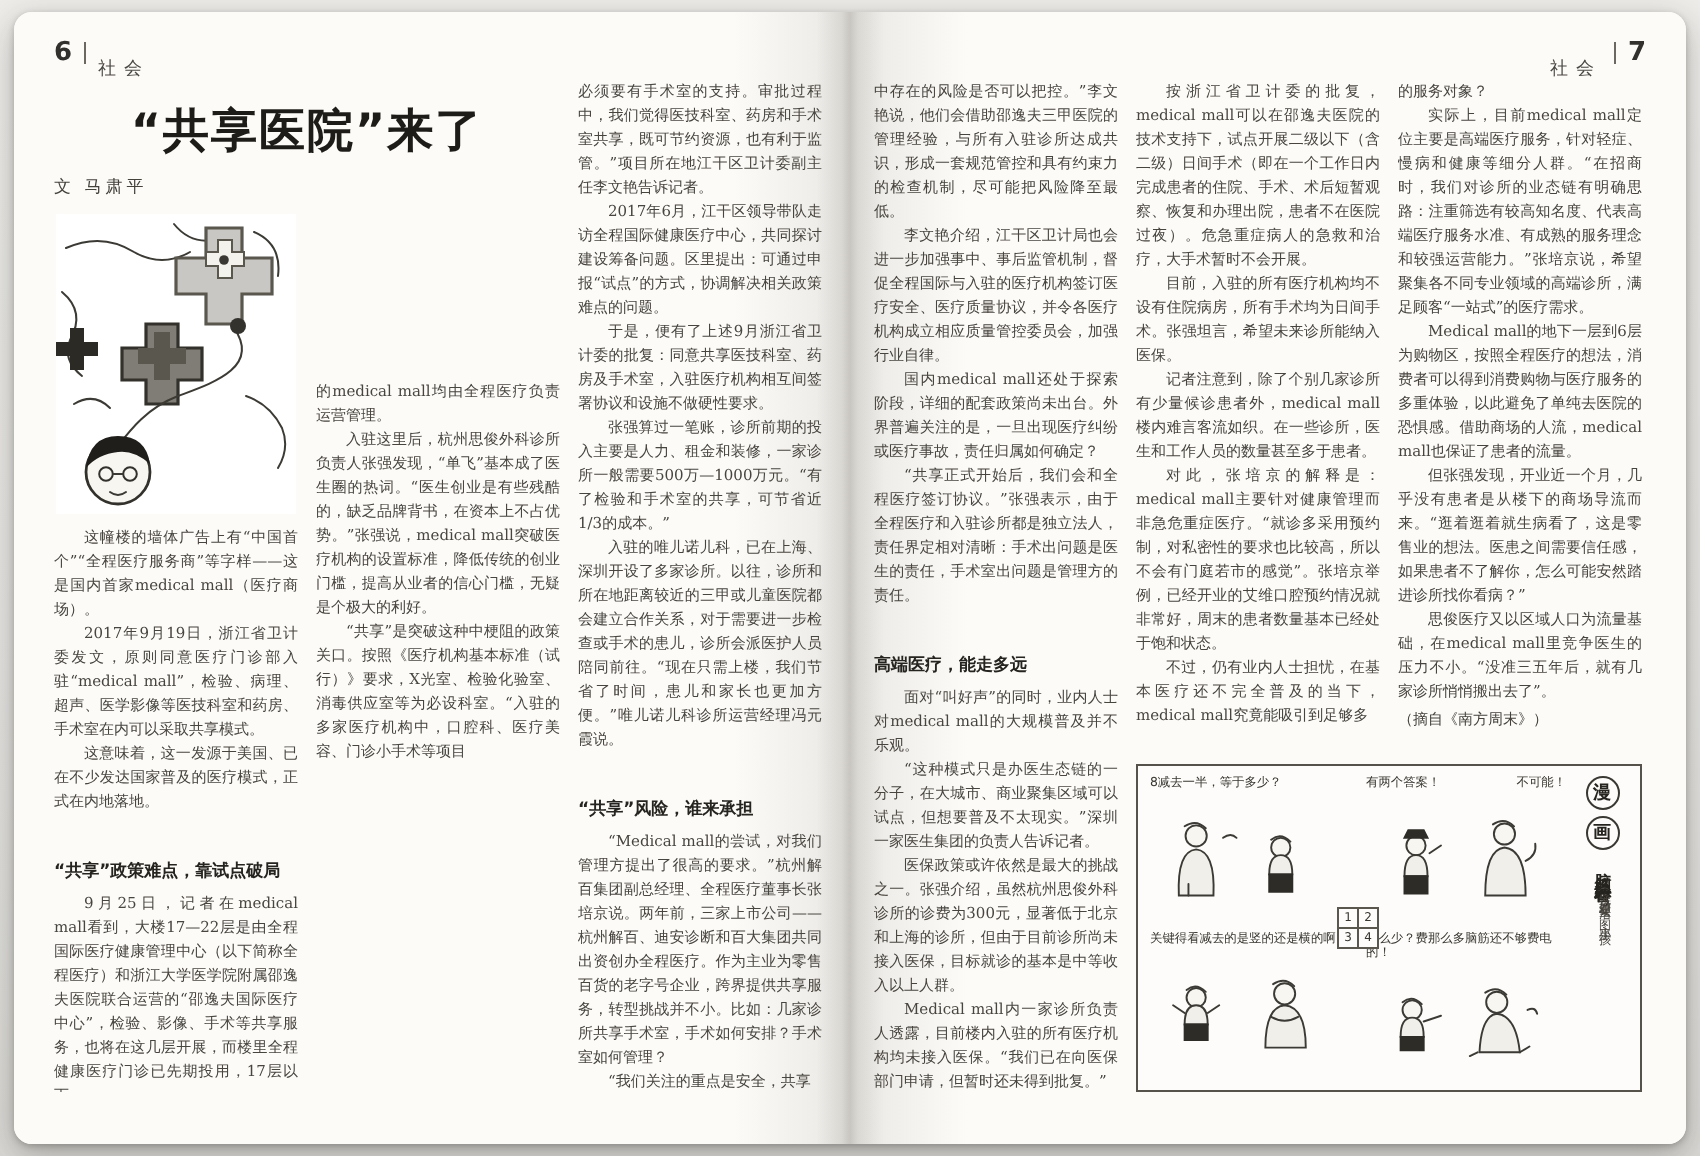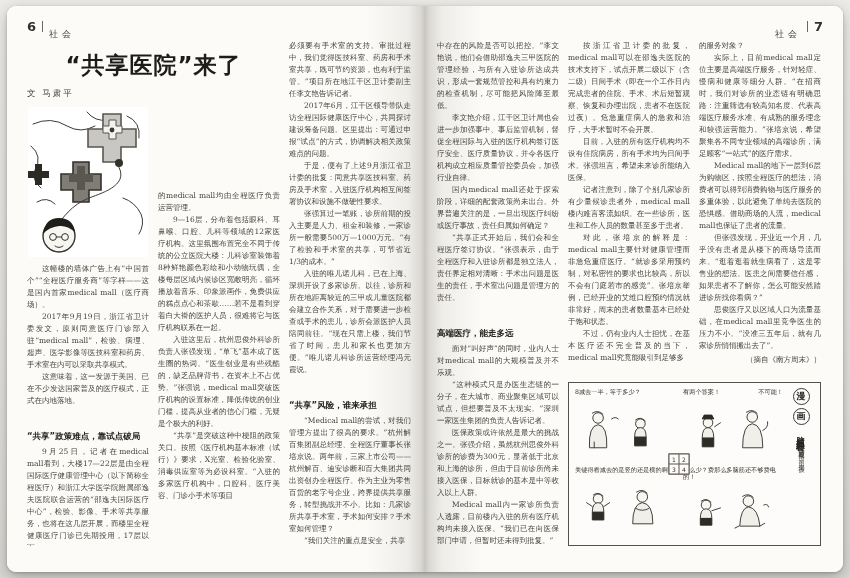--- a/index.html
+++ b/index.html
@@ -35,21 +35,21 @@
   .art-byline{text-align:left;font-size:8.5px;letter-spacing:2px;color:#45423c;margin:7px 0 6px;
     font-family:"DejaVu Serif",serif;}
   .two-cols{display:flex;gap:9px;flex:1;overflow:hidden;}
   .coltext{font-size:7.5px;line-height:12px;color:#48453f;font-family:"DejaVu Serif",serif;}
   .p6c2{padding-top:84px;box-sizing:border-box;}
   .blk{text-align:justify;}
   .blk.p{text-indent:15px;}
   .blk.cont{text-indent:0;}
   .blk.h{font-family:"DejaVu Sans",sans-serif;font-weight:bold;font-size:8.5px;
     margin:23px 0 4px;color:#26241f;text-indent:0;}
-  .blk.attr{text-align:right;margin-top:2px;text-indent:0;color:#45423c;}
+  .blk.attr{text-align:left;margin-top:2px;text-indent:0;color:#45423c;}
   .illus{width:122px;height:152px;display:block;margin-bottom:5px;}
   .right-two{flex:0 0 253px;display:flex;flex-direction:column;overflow:hidden;}
   .right-two-cols{display:flex;gap:9px;height:336px;overflow:hidden;}
   .comic-box{margin-top:6px;flex:1;border:1.3px solid #55524b;background:#fdfcfa;
     display:flex;padding:5px 4px 5px 6px;position:relative;box-sizing:border-box;}
   .panels{flex:1;display:grid;grid-template-columns:1fr 1fr;grid-template-rows:1fr 1fr;
     gap:3px 8px;position:relative;}
   .panel{display:flex;flex-direction:column;overflow:hidden;}
   .cap{font-size:6.2px;line-height:7.5px;color:#38362f;font-family:"DejaVu Sans",sans-serif;}
   .cap2{display:flex;justify-content:space-between;}
@@ -125,21 +125,20 @@
             <div>
                 <div class="blk p">这幢楼的墙体广告上有“中国首个”“全程医疗服务商”等字样——这是国内首家medical mall（医疗商场）。</div>
                 <div class="blk p">2017年9月19日，浙江省卫计委发文，原则同意医疗门诊部入驻“medical mall”，检验、病理、超声、医学影像等医技科室和药房、手术室在内可以采取共享模式。</div>
                 <div class="blk p">这意味着，这一发源于美国、已在不少发达国家普及的医疗模式，正式在内地落地。</div>
                 <div class="blk h">“共享”政策难点，靠试点破局</div>
                 <div class="blk p">9月25日，记者在medical mall看到，大楼17—22层是由全程国际医疗健康管理中心（以下简称全程医疗）和浙江大学医学院附属邵逸夫医院联合运营的“邵逸夫国际医疗中心”，检验、影像、手术等共享服务，也将在这几层开展，而楼里全程健康医疗门诊已先期投用，17层以下</div>
               </div>
           </div>
           <div class="colw coltext p6c2">
               <div class="blk cont">的medical mall均由全程医疗负责运营管理。</div>
-              <div class="blk p">9—16层，分布着包括眼科、耳鼻喉、口腔、儿科等领域的12家医疗机构。这里氛围布置完全不同于传统的公立医院大楼：儿科诊室装饰着8种鲜艳颜色彩绘和小动物玩偶，全楼每层区域内候诊区宽敞明亮，循环播放着音乐、印象派画作，免费供应的糕点点心和茶歇……若不是看到穿着白大褂的医护人员，很难将它与医疗机构联系在一起。</div>
               <div class="blk p">入驻这里后，杭州思俊外科诊所负责人张强发现，“单飞”基本成了医生圈的热词。“医生创业是有些残酷的，缺乏品牌背书，在资本上不占优势。”张强说，medical mall突破医疗机构的设置标准，降低传统的创业门槛，提高从业者的信心门槛，无疑是个极大的利好。</div>
               <div class="blk p">“共享”是突破这种中梗阻的政策关口。按照《医疗机构基本标准（试行）》要求，X光室、检验化验室、消毒供应室等为必设科室。“入驻的多家医疗机构中，口腔科、医疗美容、门诊小手术等项目</div>
             </div>
         </div>
       </div>
       <div class="colw coltext">
           <div class="blk cont">必须要有手术室的支持。审批过程中，我们觉得医技科室、药房和手术室共享，既可节约资源，也有利于监管。”项目所在地江干区卫计委副主任李文艳告诉记者。</div>
           <div class="blk p">2017年6月，江干区领导带队走访全程国际健康医疗中心，共同探讨建设筹备问题。区里提出：可通过申报“试点”的方式，协调解决相关政策难点的问题。</div>
           <div class="blk p">于是，便有了上述9月浙江省卫计委的批复：同意共享医技科室、药房及手术室，入驻医疗机构相互间签署协议和设施不做硬性要求。</div>
           <div class="blk p">张强算过一笔账，诊所前期的投入主要是人力、租金和装修，一家诊所一般需要500万—1000万元。“有了检验和手术室的共享，可节省近1/3的成本。”</div>

